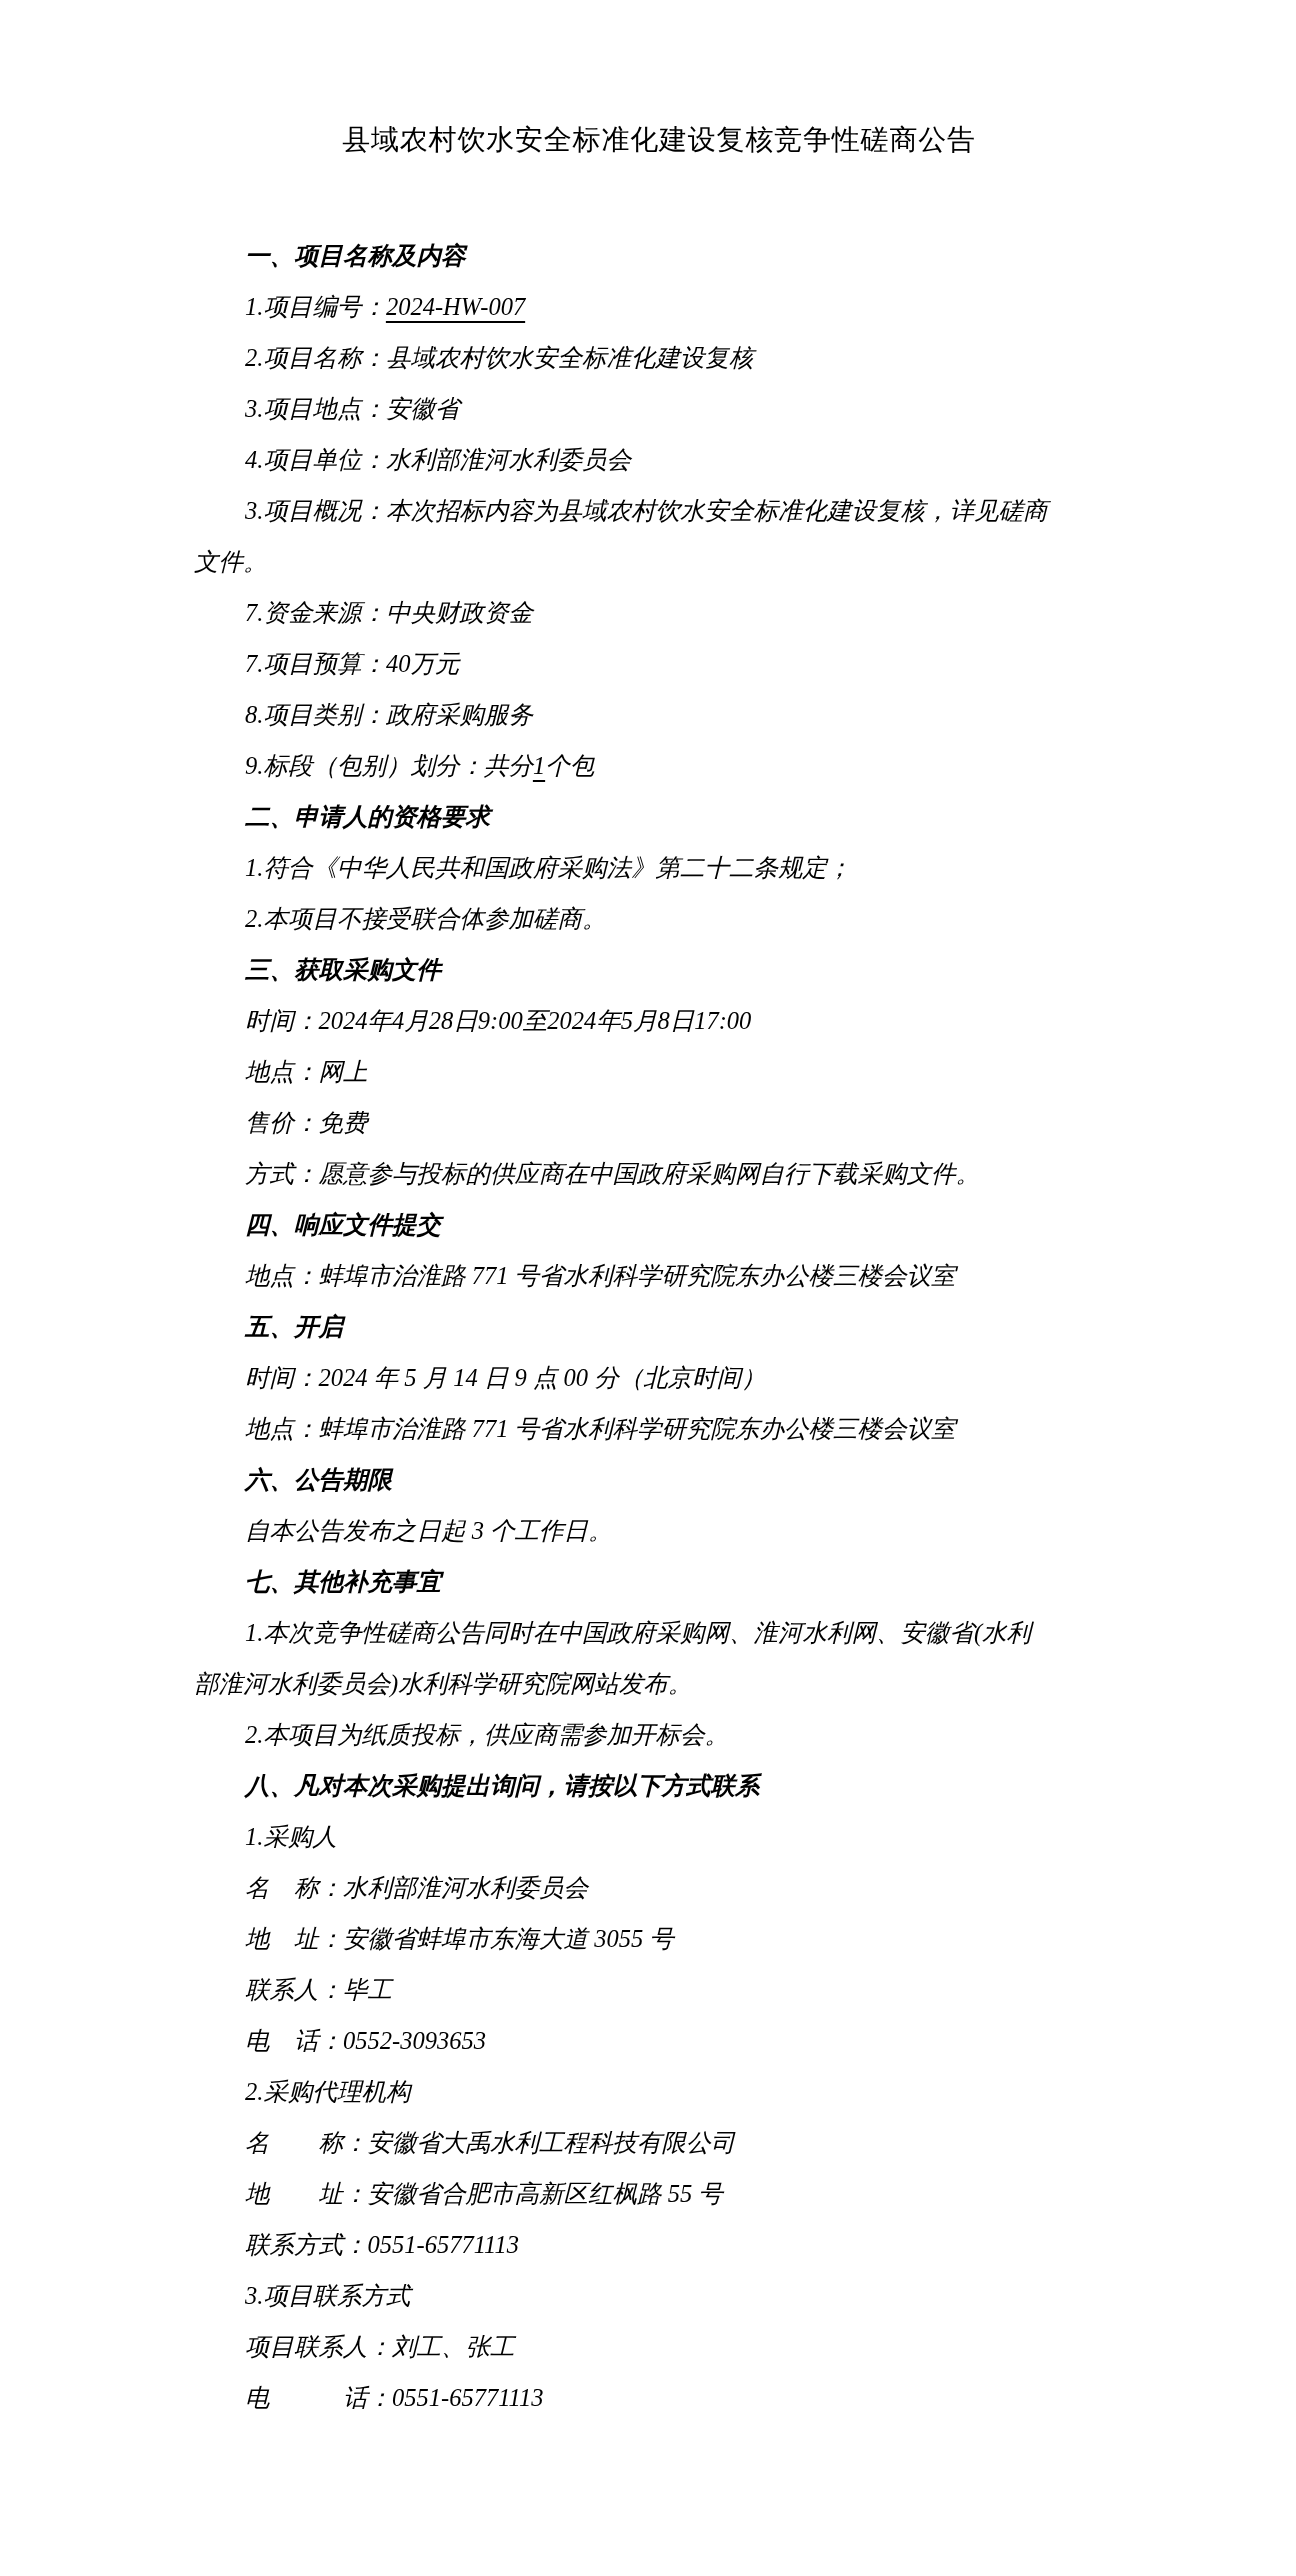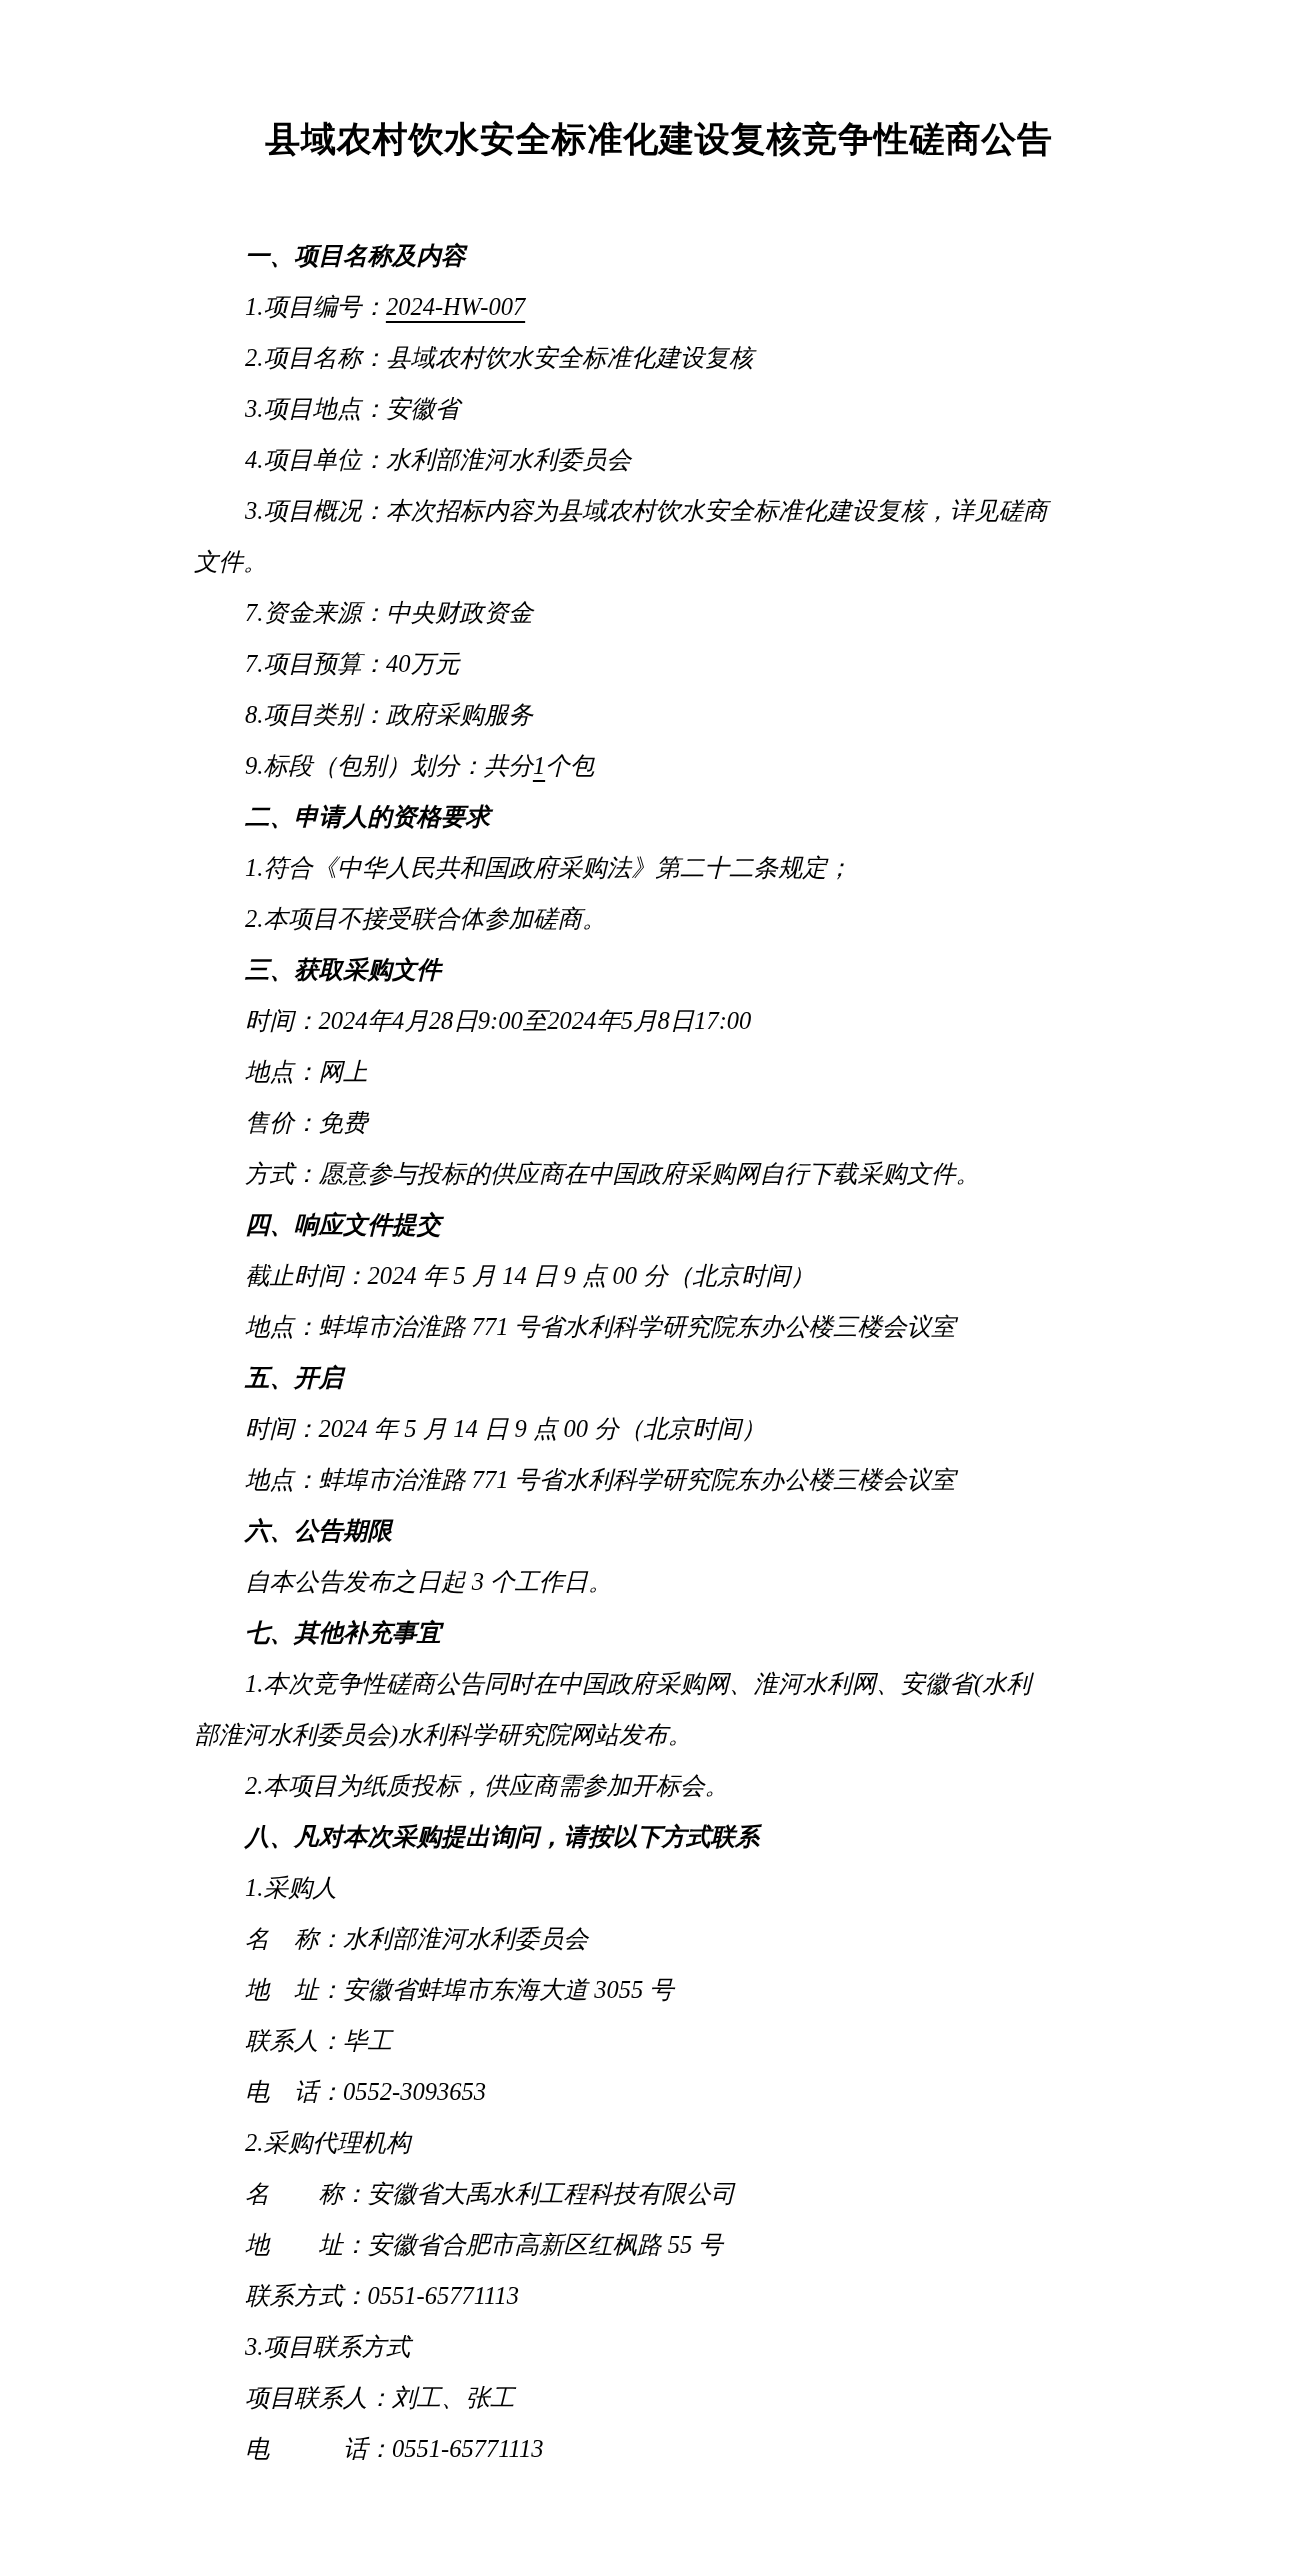--- a/index.html
+++ b/index.html
@@ -14,22 +14,22 @@
     margin: 0 auto;
     background: #ffffff;
     color: #000000;
     font-family: "Liberation Serif", "DejaVu Serif", serif;
     overflow: hidden;
   }
   .content {
     padding: 114px 172px 0 194px;
   }
   .doc-title {
-    font-size: 35px;
-    font-weight: 700;
+    font-size: 28px;
+    font-weight: 400;
     text-align: center;
     line-height: 51px;
     margin: 0 0 65px 0;
     letter-spacing: 0.8px;
   }
   .para {
     margin: 0;
     font-size: 24.5px;
     line-height: 51px;
     font-style: italic;
@@ -108,23 +108,20 @@
         <p class="para">
           <span class="line first"><span>售价：免费</span></span>
         </p>
         <p class="para">
           <span class="line first"><span>方式：愿意参与投标的供应商在中国政府采购网自行下载采购文件。</span></span>
         </p>
         <p class="para bold">
           <span class="line first"><span>四、响应文件提交</span></span>
         </p>
         <p class="para">
-          <span class="line first"><span>截止时间：2024 年 5 月 14 日 9 点 00 分（北京时间）</span></span>
-        </p>
-        <p class="para">
           <span class="line first"><span>地点：蚌埠市治淮路 771 号省水利科学研究院东办公楼三楼会议室</span></span>
         </p>
         <p class="para bold">
           <span class="line first"><span>五、开启</span></span>
         </p>
         <p class="para">
           <span class="line first"><span>时间：2024 年 5 月 14 日 9 点 00 分（北京时间）</span></span>
         </p>
         <p class="para">
           <span class="line first"><span>地点：蚌埠市治淮路 771 号省水利科学研究院东办公楼三楼会议室</span></span>

